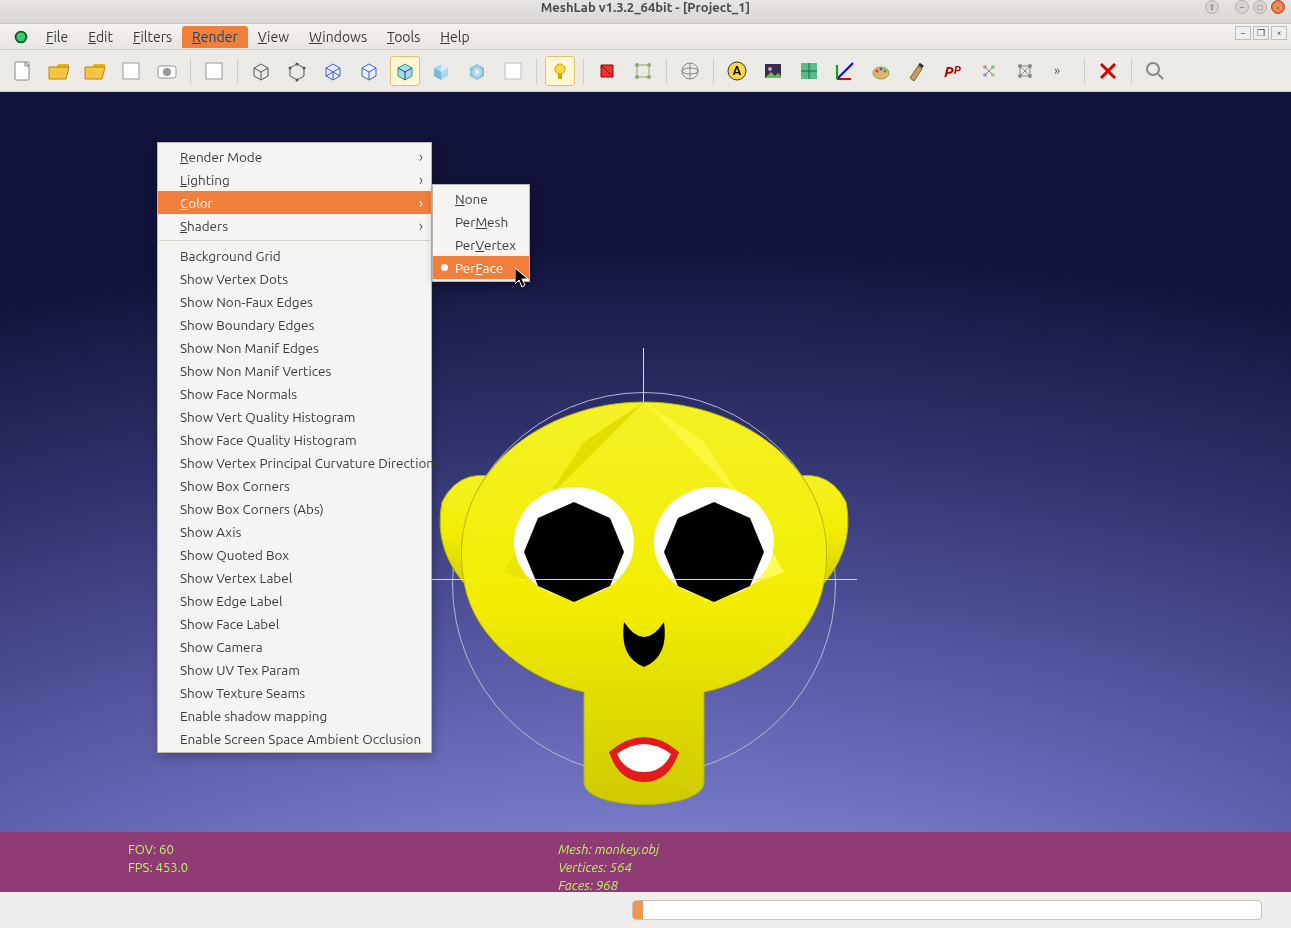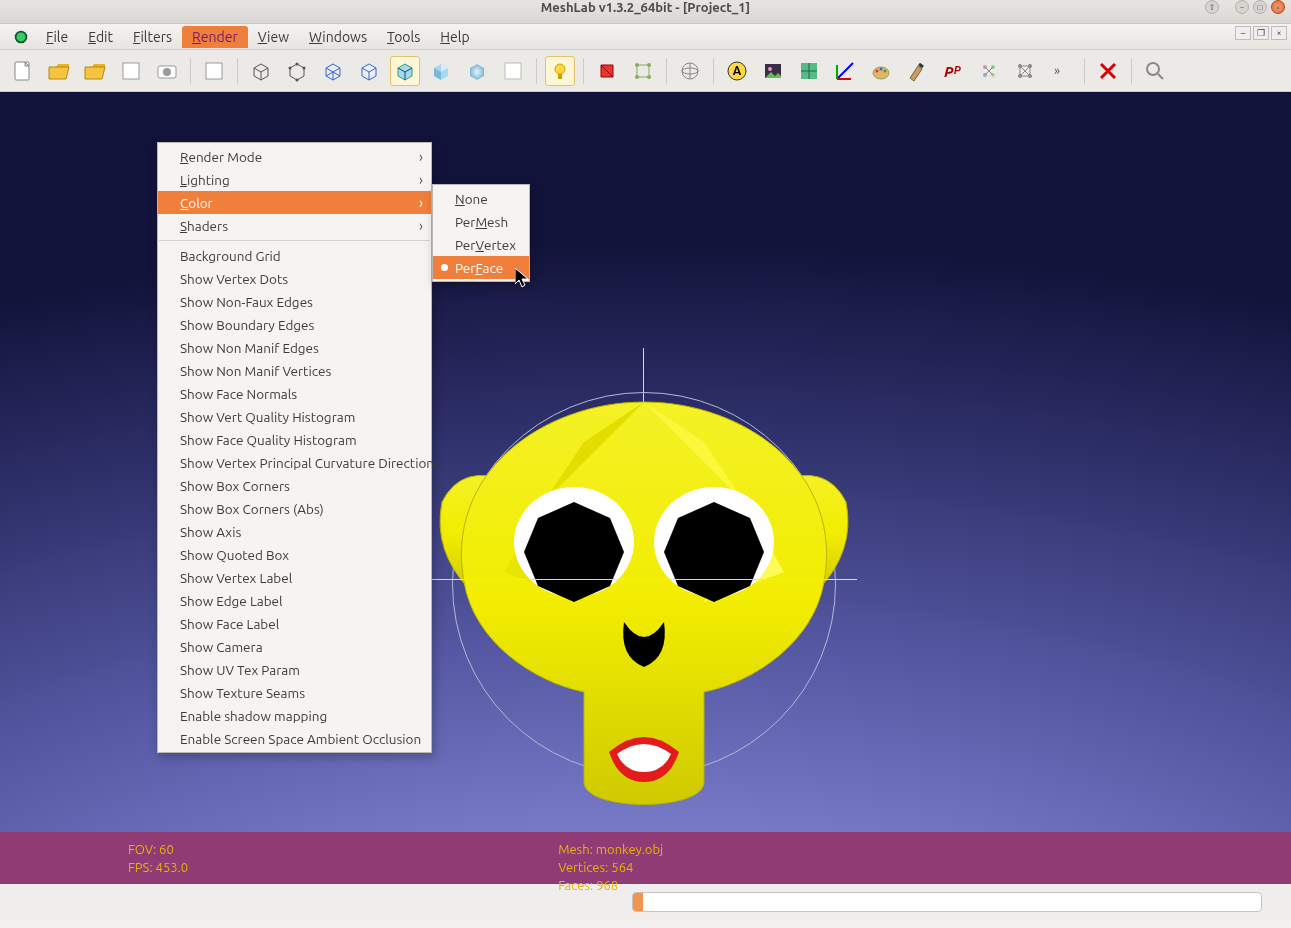--- a/index.html
+++ b/index.html
@@ -17,21 +17,21 @@
   .circle-close{ background:radial-gradient(#f6a37a,#e6632e); border:1px solid #b54414;}
   .mdi-btns { position:absolute; right:4px; top:2px; display:flex; gap:2px;}
   .mdi-btns span { width:16px;height:14px;border:1px solid #bdbdbd; background:#eee; font-size:9px; text-align:center; line-height:12px; cursor:pointer;}
 
   .menubar {
     height:26px; background:linear-gradient(#f5f3f2,#e7e4e1); border-bottom:1px solid #cfcbc6;
     display:flex; align-items:center; padding:0 10px; font-size:14px; color:#3b3b3b; position:relative;
   }
   .menubar .appicon { width:18px;height:18px;margin:0 6px 0 2px;}
   .menubar .mitem { padding:3px 10px; cursor:pointer; border-radius:3px 3px 0 0;}
-  .menubar .mitem.active { background:#f07f3c; color:#701a75; }
+  .menubar .mitem.active { background:#f07f3c; color:#0c4a6e; }
   .menubar .mitem u { text-decoration:underline; }
 
   .toolbar {
     height:42px; background:#eceae7; border-bottom:1px solid #cfcbc6;
     display:flex; align-items:center; padding:0 8px; gap:6px; position:relative;
   }
   .tbtn { width:30px;height:30px; display:flex;align-items:center;justify-content:center;
           border:1px solid transparent; border-radius:3px; cursor:pointer; }
   .tbtn.active { background:#fff6d8; border:1px solid #e1c26a; }
   .tsep { width:1px;height:26px;background:#cfcbc6; margin:0 2px;}
@@ -39,23 +39,23 @@
   .viewport {
     position:relative; width:1291px; height:740px;
     background: radial-gradient(ellipse 140% 120% at 50% 140%, #a1a2e0 0%, #7d80ce 30%, #5557a2 55%, #2d2f68 80%, #12133a 100%);
     overflow:hidden;
   }
   .viewport:before, .viewport:after { content:""; position:absolute; background:#d7d7e6; }
   .viewport:before { left:643px; top:256px; width:1px; height:456px; }
   .viewport:after  { left:432px; top:487px; width:425px; height:1px; }
   .trackball { position:absolute; left:452px; top:300px; width:384px;height:384px; border:1px solid #b7b7d8; border-radius:50%; }
 
-  .statusbar { height:52px; background:#8e3c73; color:#eab308; font-size:13px; display:flex; padding:8px 16px 8px 128px; line-height:18px;}
+  .statusbar { height:60px; background:#8e3c73; color:#bef264; font-size:13px; display:flex; padding:8px 16px 8px 128px; line-height:18px;}
   .statusbar .col { display:flex; flex-direction:column; }
-  .statusbar .col.right { margin-left: 370px;}
+  .statusbar .col.right { margin-left: 370px; font-style: italic;}
   .bottom-strip { height:36px; background:#f0eeec; display:flex;align-items:center; padding:0 18px;}
   .progress { margin-left: 614px; width:630px; height:20px; border:1px solid #c6c2bd; border-radius:4px; background:#fff; position:relative; overflow:hidden;}
   .progress .chunk { position:absolute;left:0;top:0;height:100%;width:10px;background:#f0944e;}
 
   
   .menu { position:absolute; background:#f6f4f2; border:1px solid #bab6b0; box-shadow:2px 4px 10px rgba(0,0,0,.25);
           font-size:13.5px; color:#3c3c3c; padding:2px 0; z-index:50; }
   .menu .mrow { height:23px; display:flex; align-items:center; padding:0 24px 0 22px; position:relative; cursor:pointer; white-space:nowrap;}
   .menu .mrow.sub:after { content:"›"; position:absolute; right:8px; font-size:14px; color:#555;}
   .menu .mrow.hl { background:#f07f3c; color:#fff; }

